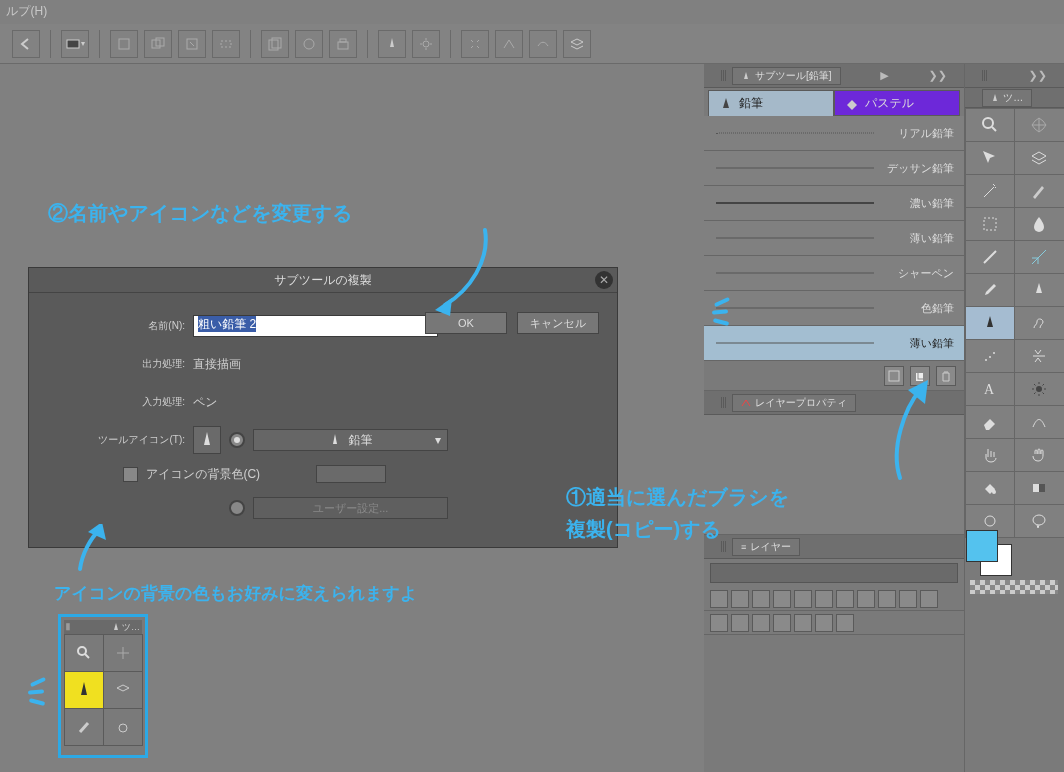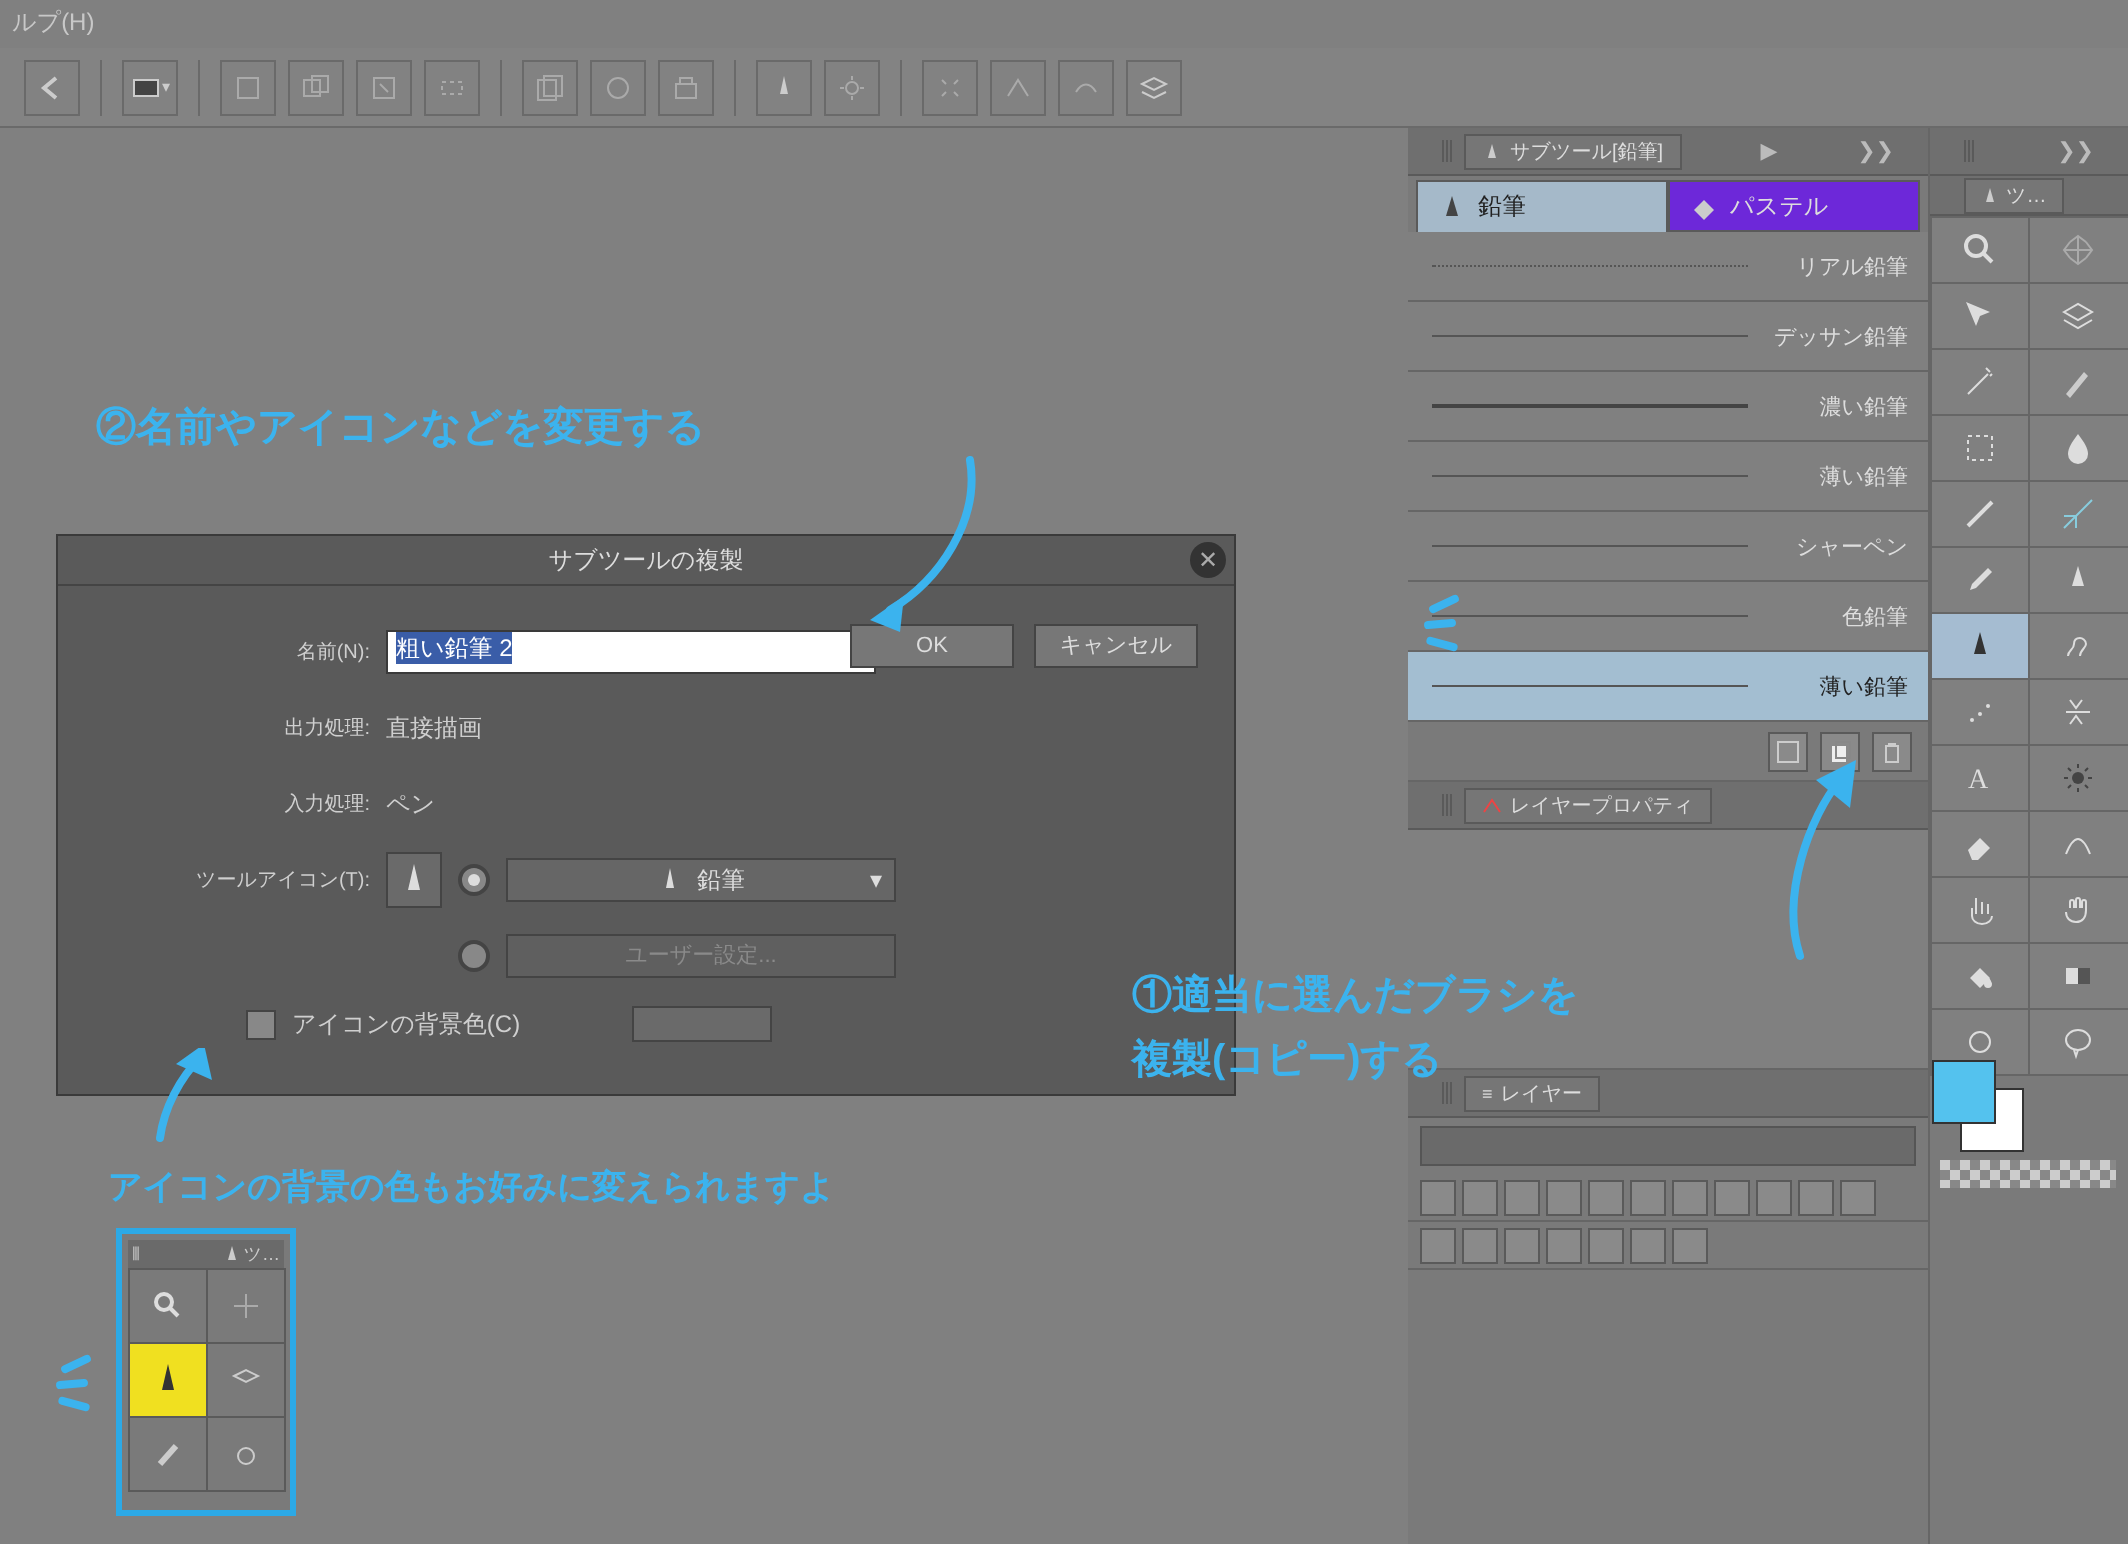--- a/index.html
+++ b/index.html
@@ -653,32 +653,32 @@
           <div class="dot"></div>
         </div>
       <div class="ddrop">
         <svg width="12" height="14">
             <path d="M6 1L4 11h4z" fill="#ddd"></path>
           </svg>
         <span>鉛筆</span>
         <span class="chev">▾</span>
       </div>
     </div>
-    <div class="drow">
-      <div class="dlabel"></div>
-      <div style="width:28px"></div>
-      <div class="radio"></div>
-      <div class="disabled-btn">ユーザー設定...</div>
-    </div>
     <div class="drow" style="height:30px;">
       <div style="width:70px"></div>
       <div class="checkbox"></div>
       <div class="dvalue">アイコンの背景色(C)</div>
       <div style="width:40px"></div>
       <div class="color-swatch-btn"></div>
+    </div>
+    <div class="drow">
+      <div class="dlabel"></div>
+      <div style="width:28px"></div>
+      <div class="radio"></div>
+      <div class="disabled-btn">ユーザー設定...</div>
     </div>
   </div>
 </div>
 
 <div class="ann" style="left:48px;top:200px;">②名前やアイコンなどを変更する</div>
 <div class="ann" style="left:566px;top:484px;">①適当に選んだブラシを</div>
 <div class="ann" style="left:566px;top:516px;">複製(コピー)する</div>
 <div class="ann small" style="left:54px;top:582px;">アイコンの背景の色もお好みに変えられますよ</div>
 
 <svg class="arrow-svg" style="left:430px;top:220px;width:70px;height:100px;">

